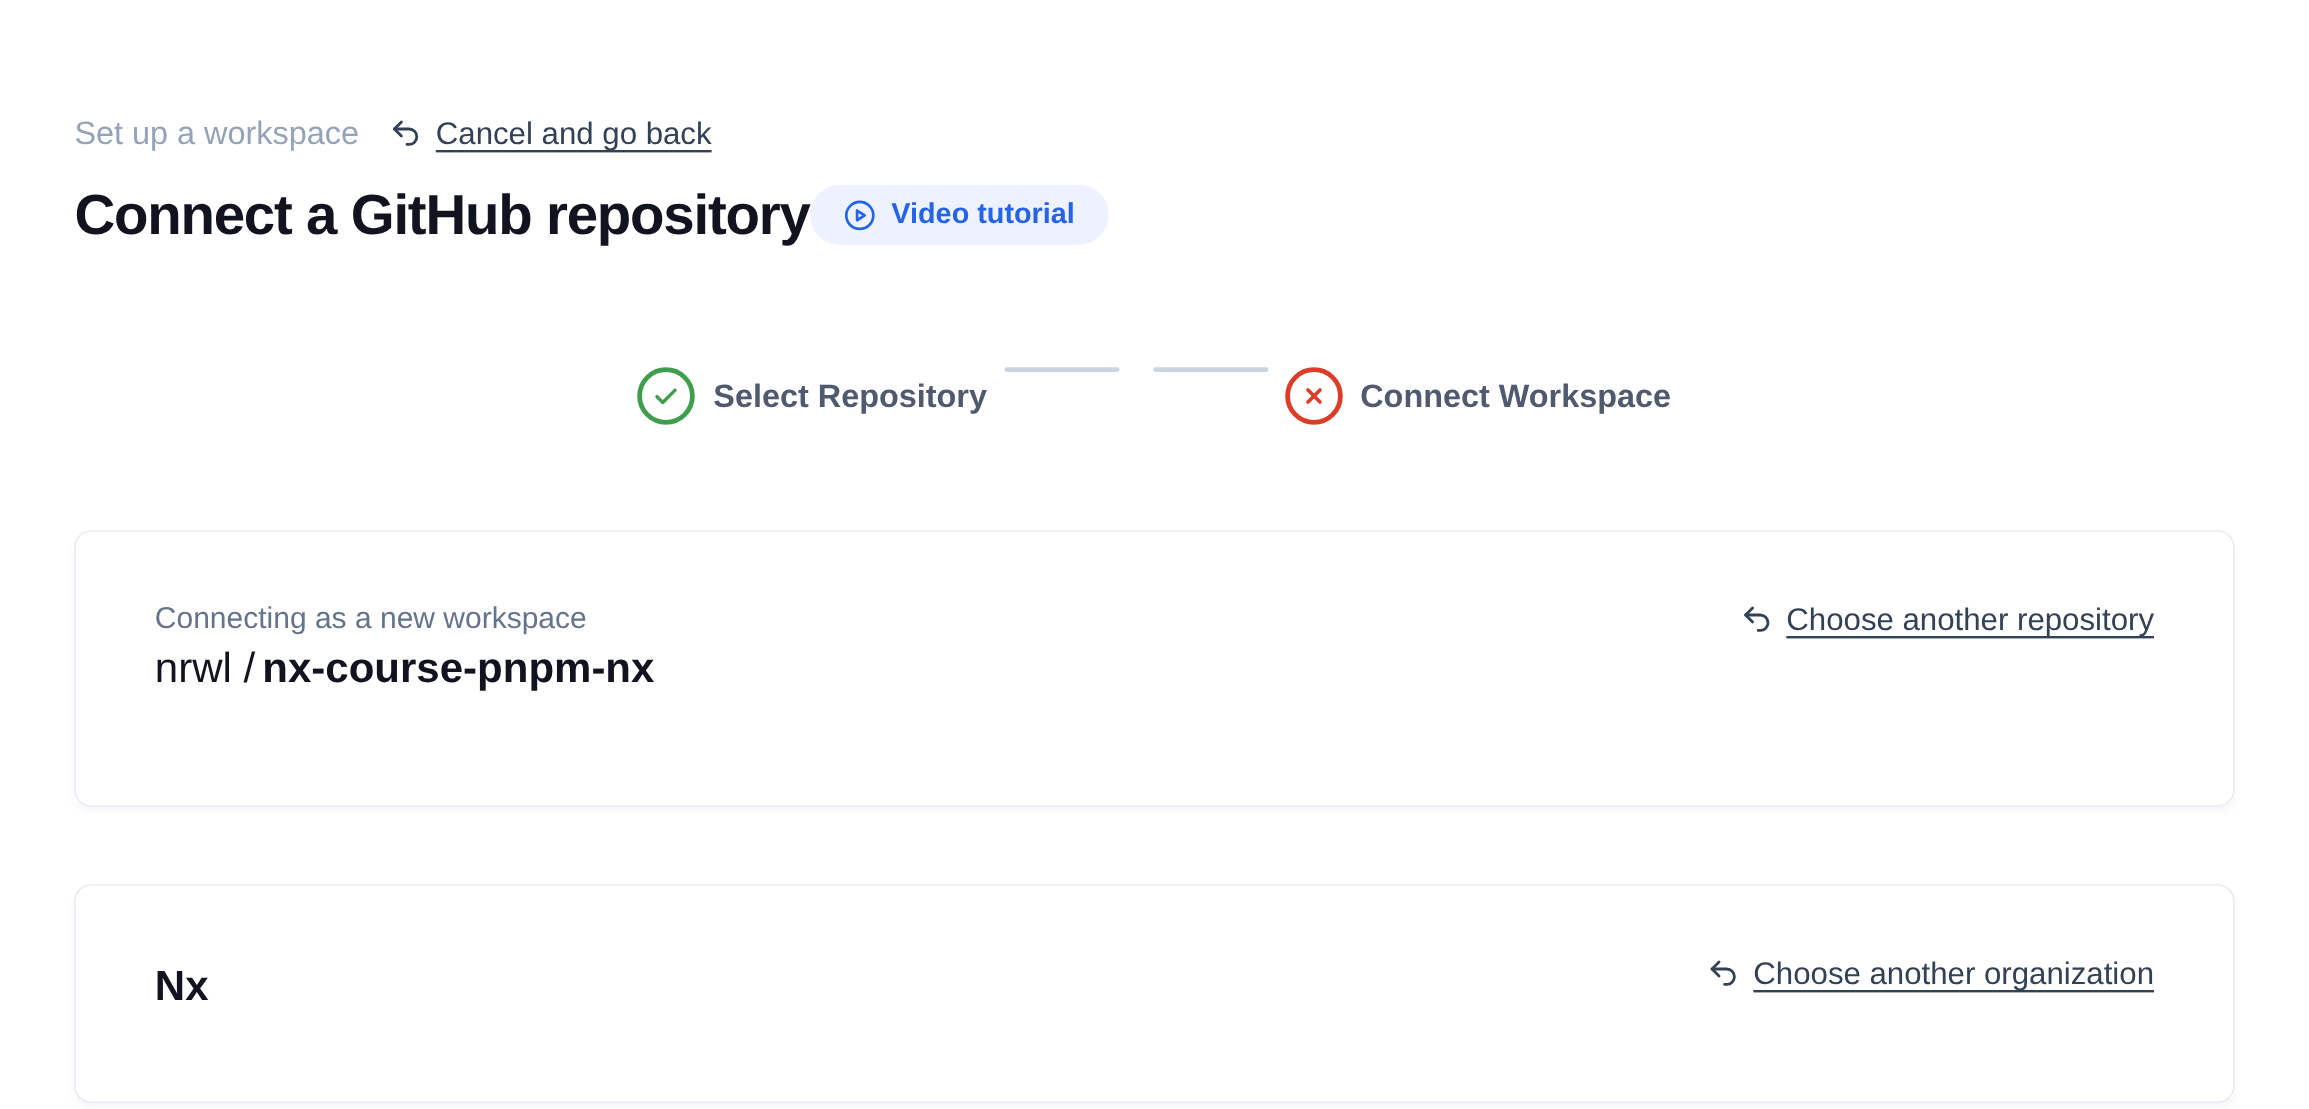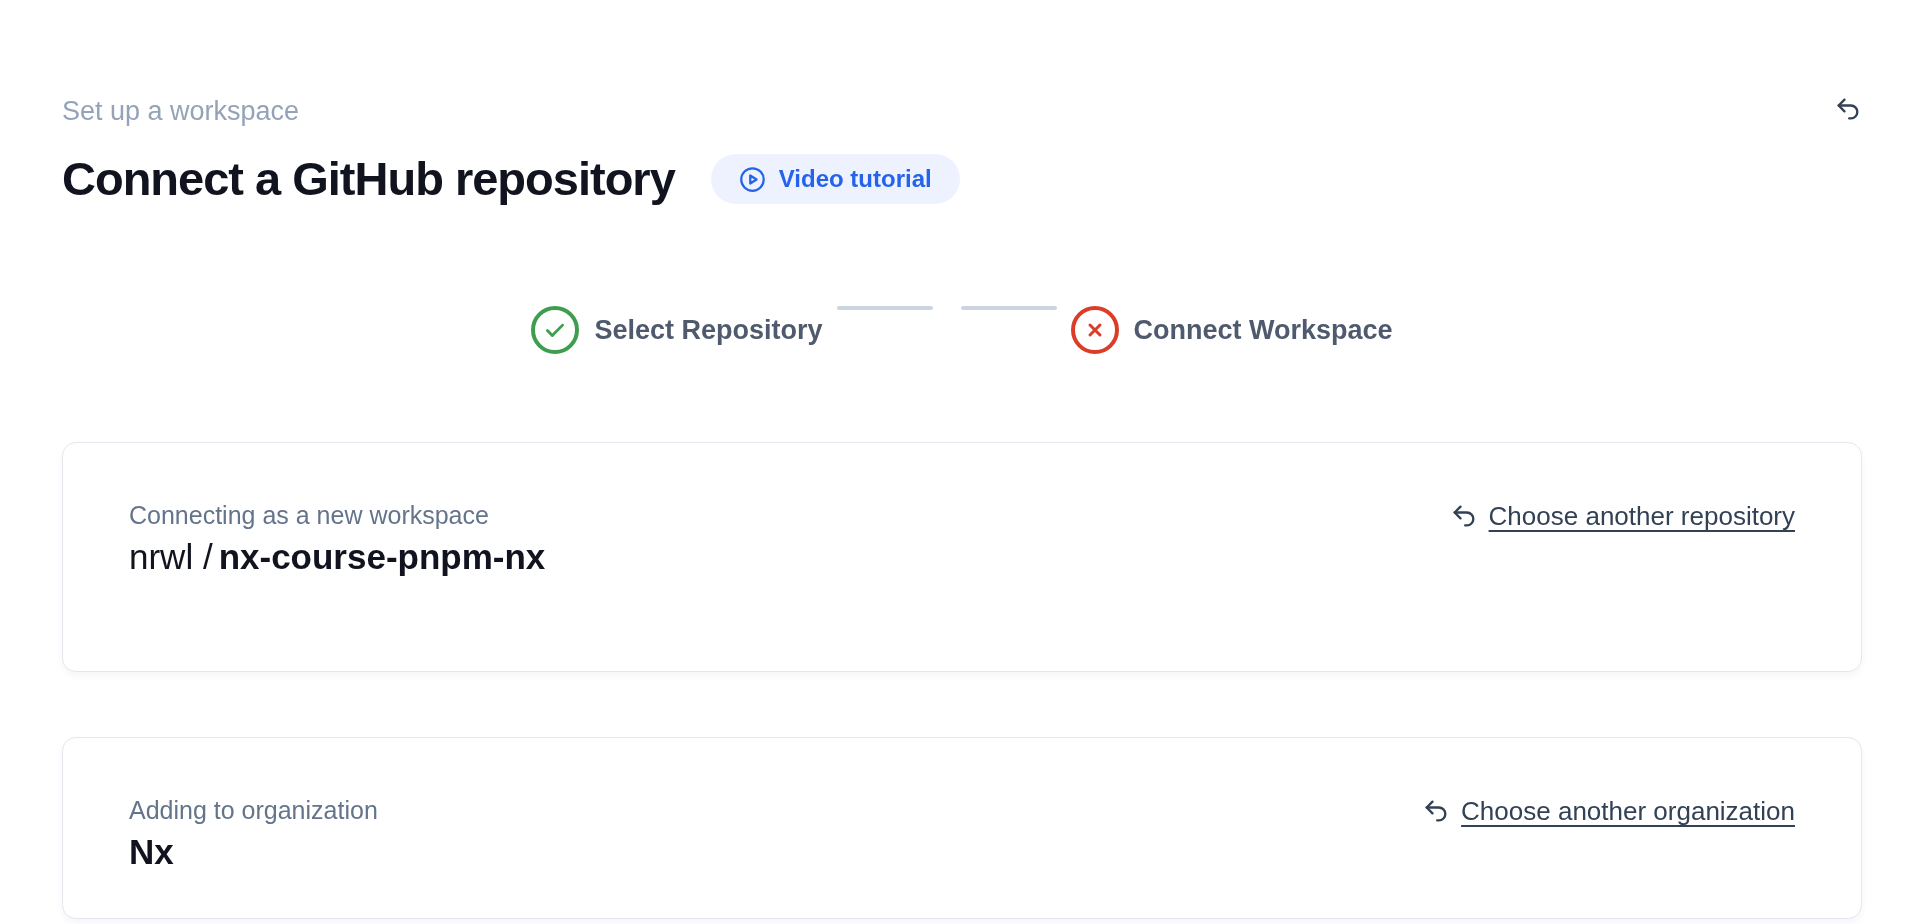--- a/index.html
+++ b/index.html
@@ -21,41 +21,41 @@
     font-family:"Liberation Sans","DejaVu Sans",sans-serif;
     color:var(--ink);
   }
   .page{
     width:1924px;height:924px;
     padding:95px 62px 0 62px;
   }
 
   
   .header-row-1{
-    display:flex;justify-content:space-between;align-items:flex-start;
+    display:flex;justify-content:flex-start;align-items:flex-start;
     height:34px;
     gap:25px;
   }
   .eyebrow{
     font-size:27px;line-height:32px;color:var(--muted);font-weight:400;
   }
   .link{
     display:inline-flex;align-items:center;gap:11px;
     color:var(--link);font-size:26px;line-height:32px;
     text-decoration:none;cursor:pointer;white-space:nowrap;
   }
   .link .link-text{
     text-decoration:underline;
     text-decoration-thickness:1.5px;
     text-underline-offset:5px;
   }
   .link svg{flex:0 0 auto;}
 
   .header-row-2{
-    display:flex;align-items:center;gap:36px;
+    display:flex;align-items:center;
     margin-top:20px;height:60px;
   }
   .page-title{
     font-size:47px;line-height:58px;font-weight:700;
     letter-spacing:-1px;color:var(--ink);
   }
   .video-pill{
     display:inline-flex;align-items:center;gap:13px;
     background:var(--blue-bg);color:var(--blue);
     border:none;border-radius:26px;
@@ -116,20 +116,21 @@
 
   <div class="header-row-1">
     <div class="eyebrow">Set up a workspace</div>
     <a class="link">
       <span style="display:inline-flex;">
         <svg width="28" height="28" viewBox="0 0 24 24" fill="none" stroke="#334155" stroke-width="2" stroke-linecap="round" stroke-linejoin="round">
           <path d="M9 14 4 9l5-5"></path>
           <path d="M4 9h10.5a5.5 5.5 0 0 1 0 11H13"></path>
         </svg>
       </span>
+      <span class="link-text">Cancel and go back</span>
     </a>
   </div>
 
   <div class="header-row-2">
     <h1 class="page-title">Connect a GitHub repository</h1>
     <button class="video-pill">
       <span style="display:inline-flex;">
         <svg width="27" height="27" viewBox="0 0 24 24" fill="none" stroke="#2563eb" stroke-width="2" stroke-linecap="round" stroke-linejoin="round">
           <circle cx="12" cy="12" r="10"></circle>
           <path d="M10 8.4v7.2l5.6-3.6z"></path>
@@ -179,21 +180,20 @@
           <path d="M9 14 4 9l5-5"></path>
           <path d="M4 9h10.5a5.5 5.5 0 0 1 0 11H13"></path>
         </svg>
       </span>
       <span class="link-text">Choose another repository</span>
     </a>
   </div>
 
   <div class="card second">
     <div>
-      <div class="card-label">Adding to organization</div>
       <div class="card-value">Nx</div>
     </div>
     <a class="link">
       <span style="display:inline-flex;">
         <svg width="28" height="28" viewBox="0 0 24 24" fill="none" stroke="#334155" stroke-width="2" stroke-linecap="round" stroke-linejoin="round">
           <path d="M9 14 4 9l5-5"></path>
           <path d="M4 9h10.5a5.5 5.5 0 0 1 0 11H13"></path>
         </svg>
       </span>
       <span class="link-text">Choose another organization</span>

